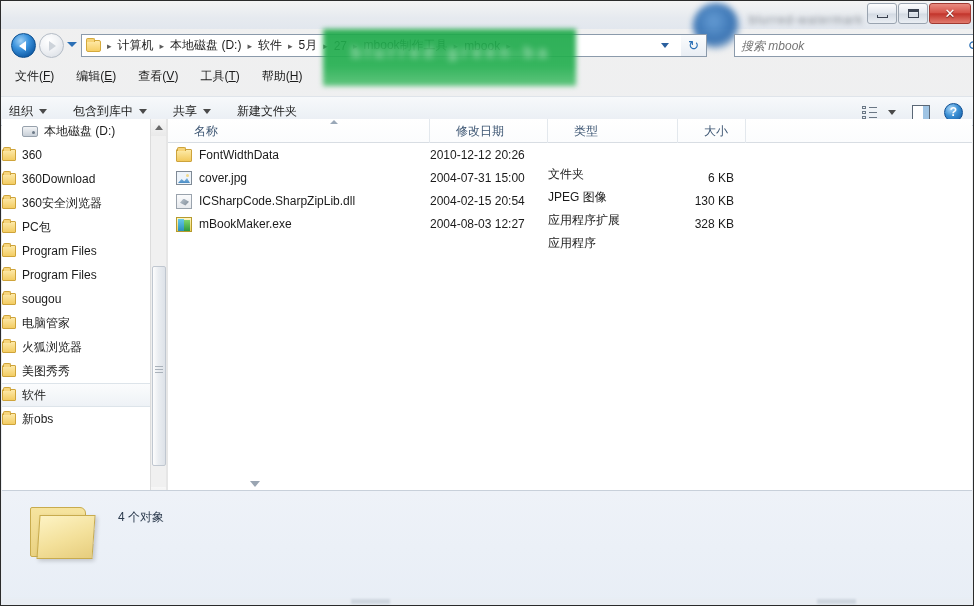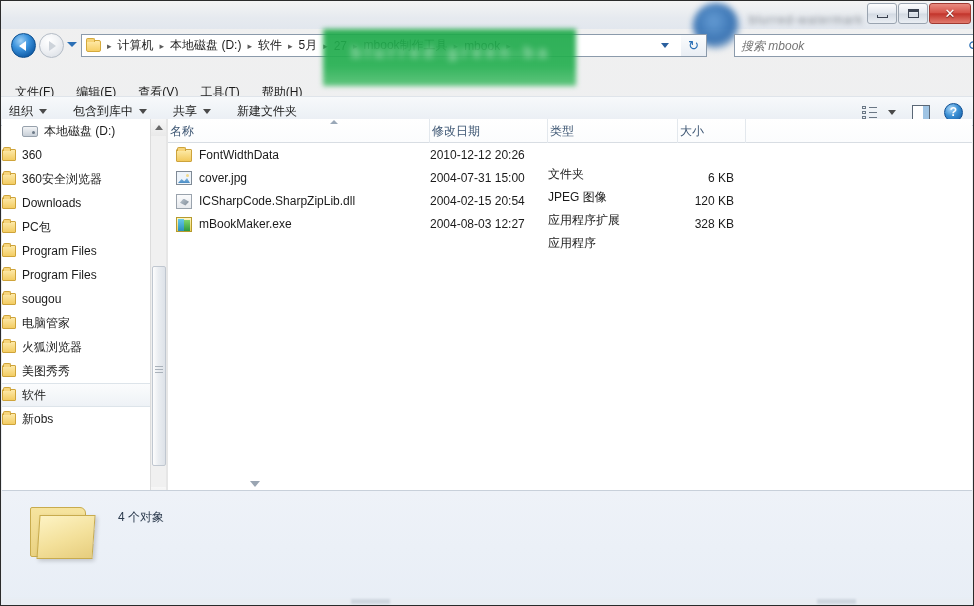--- a/index.html
+++ b/index.html
@@ -122,21 +122,21 @@
   #search-input {
     flex: 1; border: none; outline: none; font-size: 12px; font-style: italic;
     color: #6b6b6b; background: transparent;
     font-family: "Liberation Sans", sans-serif;
   }
   #search-icon { color: #2a6fb5; font-size: 14px; transform: rotate(-45deg); }
 
   
   #menubar {
     position: absolute; left: 0; top: 64px; width: 100%; height: 22px;
-    display: flex; align-items: center; padding-left: 14px; margin-top: 16px;
+    display: flex; align-items: center; padding-left: 14px;
   }
   .menu-item { font-size: 12px; color: #1b1b1b; margin-right: 22px; cursor: default; }
   .menu-item u { text-decoration: underline; }
 
   
   #toolbar {
     position: absolute; left: 0; top: 87px; width: 100%; height: 30px;
     background: linear-gradient(180deg,#f7f9fb 0%, #e8edf3 100%);
     border-top: 1px solid #dfe4ea; border-bottom: 1px solid #c7ced7;
     display: flex; align-items: center; padding-left: 8px; margin-top: 8px;
@@ -219,21 +219,21 @@
 
   #splitter { width: 2px; height: 100%; background: #e6e6e6; }
 
   #filepane { flex: 1; height: 100%; position: relative; background: #ffffff; }
   #col-headers {
     display: flex; height: 24px; border-bottom: 1px solid #d8dde3;
     background: linear-gradient(180deg,#ffffff 0%, #fbfcfd 100%);
     align-items: center; position: relative;
   }
   .colh {
-    font-size: 12px; color: #3c5572; padding-left: 2px; height: 24px;
+    font-size: 12px; color: #3c5572; padding-left: 26px; height: 24px;
     line-height: 24px; border-right: 1px solid #e3e8ed; position: relative;
   }
   #sort-caret {
     position: absolute; left: 162px; top: 1px; width: 0; height: 0;
     border-left: 4px solid transparent; border-right: 4px solid transparent; border-bottom: 4px solid #9aa8b8;
   }
   .frow { display: flex; height: 23px; align-items: center; font-size: 12px; color: #1b1b1b; }
   .fname { width: 262px; display: flex; align-items: center; padding-left: 8px; }
   .fdate { width: 118px; }
   .ftype { width: 130px; margin-top: 39px; }
@@ -429,25 +429,25 @@
           <div class="tree-item root">
             <span class="drive-ico"></span>
             <span>本地磁盘 (D:)</span>
           </div>
           <div class="tree-item">
             <span class="folder-ico"></span>
             <span>360</span>
           </div>
           <div class="tree-item">
             <span class="folder-ico"></span>
+            <span>360Download</span>
+          </div>
+          <div class="tree-item">
+            <span class="folder-ico"></span>
             <span>360安全浏览器</span>
-          </div>
-          <div class="tree-item">
-            <span class="folder-ico"></span>
-            <span>Downloads</span>
           </div>
           <div class="tree-item">
             <span class="folder-ico"></span>
             <span>PC包</span>
           </div>
           <div class="tree-item">
             <span class="folder-ico"></span>
             <span>Program Files</span>
           </div>
           <div class="tree-item">
@@ -522,21 +522,21 @@
             <div class="ftype">JPEG 图像</div>
             <div class="fsize">6 KB</div>
           </div>
           <div class="frow">
             <div class="fname">
               <span class="ico ico-dll"></span>
               <span>ICSharpCode.SharpZipLib.dll</span>
             </div>
             <div class="fdate">2004-02-15 20:54</div>
             <div class="ftype">应用程序扩展</div>
-            <div class="fsize">120 KB</div>
+            <div class="fsize">130 KB</div>
           </div>
           <div class="frow">
             <div class="fname">
               <span class="ico ico-exe"></span>
               <span>mBookMaker.exe</span>
             </div>
             <div class="fdate">2004-08-03 12:27</div>
             <div class="ftype">应用程序</div>
             <div class="fsize">328 KB</div>
           </div>

